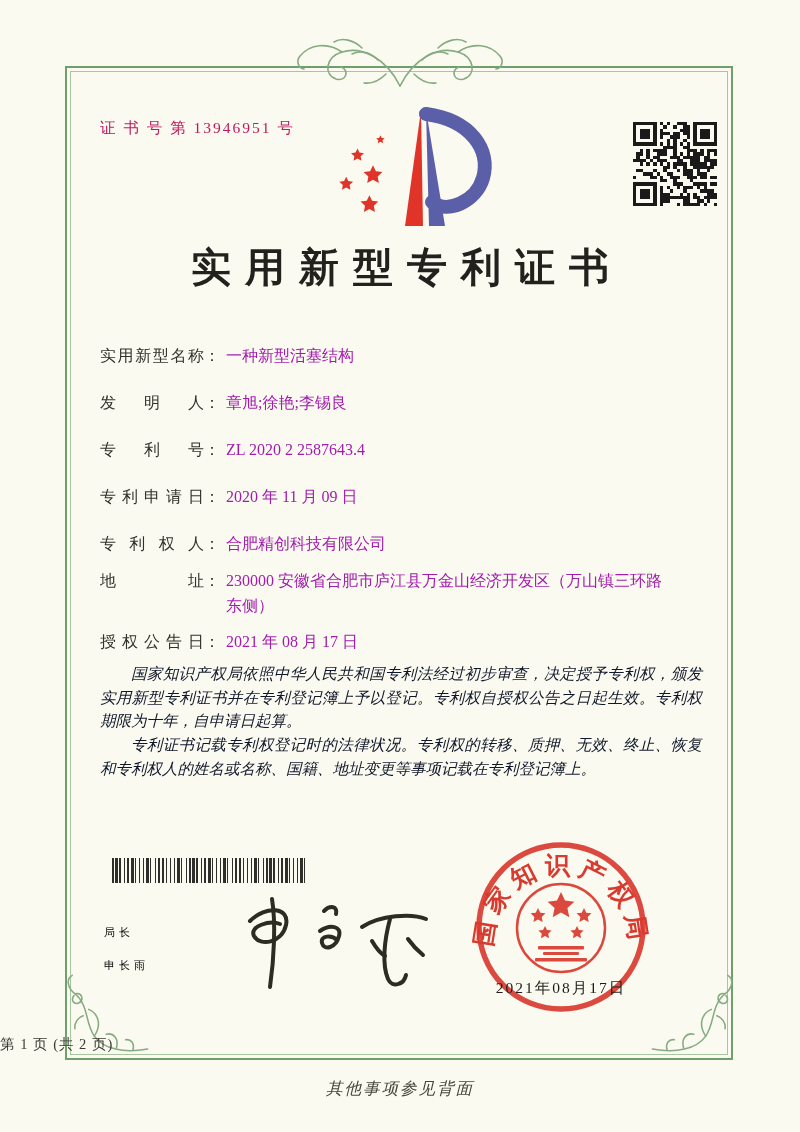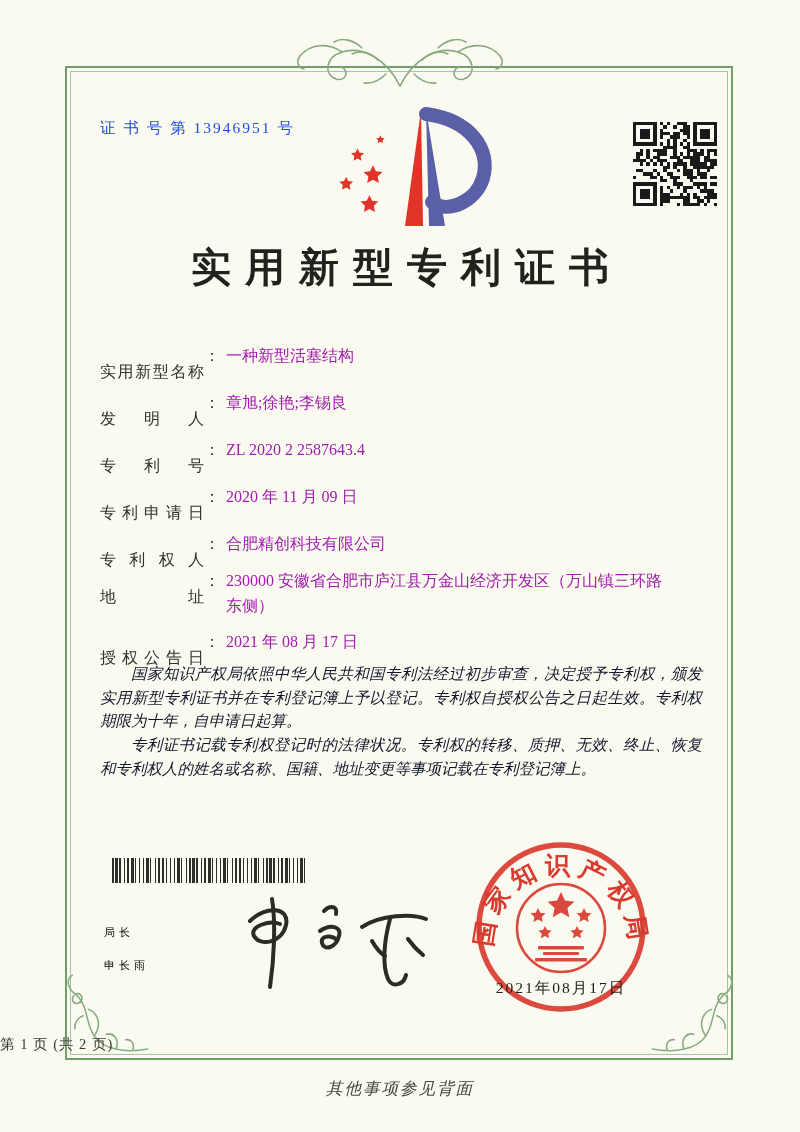--- a/index.html
+++ b/index.html
@@ -17,38 +17,37 @@
   .frame-inner{
     position:absolute;left:3px;top:3px;right:3px;bottom:3px;
     border:1px solid #a8c4a3;
   }
   .flourish{position:absolute;pointer-events:none;}
   .flourish svg{display:block;width:100%;height:100%;}
   .fl-top{left:290px;top:34px;width:220px;height:60px;}
   .fl-br{left:645px;top:968px;width:92px;height:92px;}
   .fl-bl{left:63px;top:968px;width:92px;height:92px;transform:scaleX(-1);}
 
-  .cert-no{position:absolute;left:100px;top:118px;font-size:15.5px;letter-spacing:2px;color:#1d4ed8;}
+  .cert-no{position:absolute;left:100px;top:118px;font-size:15.5px;letter-spacing:2px;color:#be185d;}
 
   .logo{position:absolute;left:333px;top:98px;width:168px;height:134px;}
   .qr{position:absolute;left:633px;top:122px;width:84px;height:84px;}
   .qr svg{display:block;width:100%;height:100%;}
 
   .title{
     position:absolute;left:0;top:240px;width:100%;text-align:center;
     font-size:40px;font-weight:700;letter-spacing:14px;text-indent:14px;
     color:#21211d;
   }
 
   .field-row{position:absolute;left:100px;width:620px;font-size:16px;line-height:25px;}
   .field-label{
     display:inline-block;width:104px;vertical-align:top;
     text-align:justify;text-align-last:justify;-moz-text-align-last:justify;
     color:#32322c;
-    margin-top:16px;
   }
   .field-colon{display:inline-block;vertical-align:top;margin-right:6px;}
   .field-value{display:inline-block;vertical-align:top;max-width:445px;color:#a21caf;}
   .row-name{top:343px;}
   .row-inventor{top:390px;}
   .row-patno{top:437px;}
   .row-appdate{top:484px;}
   .row-patentee{top:531px;}
   .row-address{top:568px;}
   .row-grant{top:629px;}

